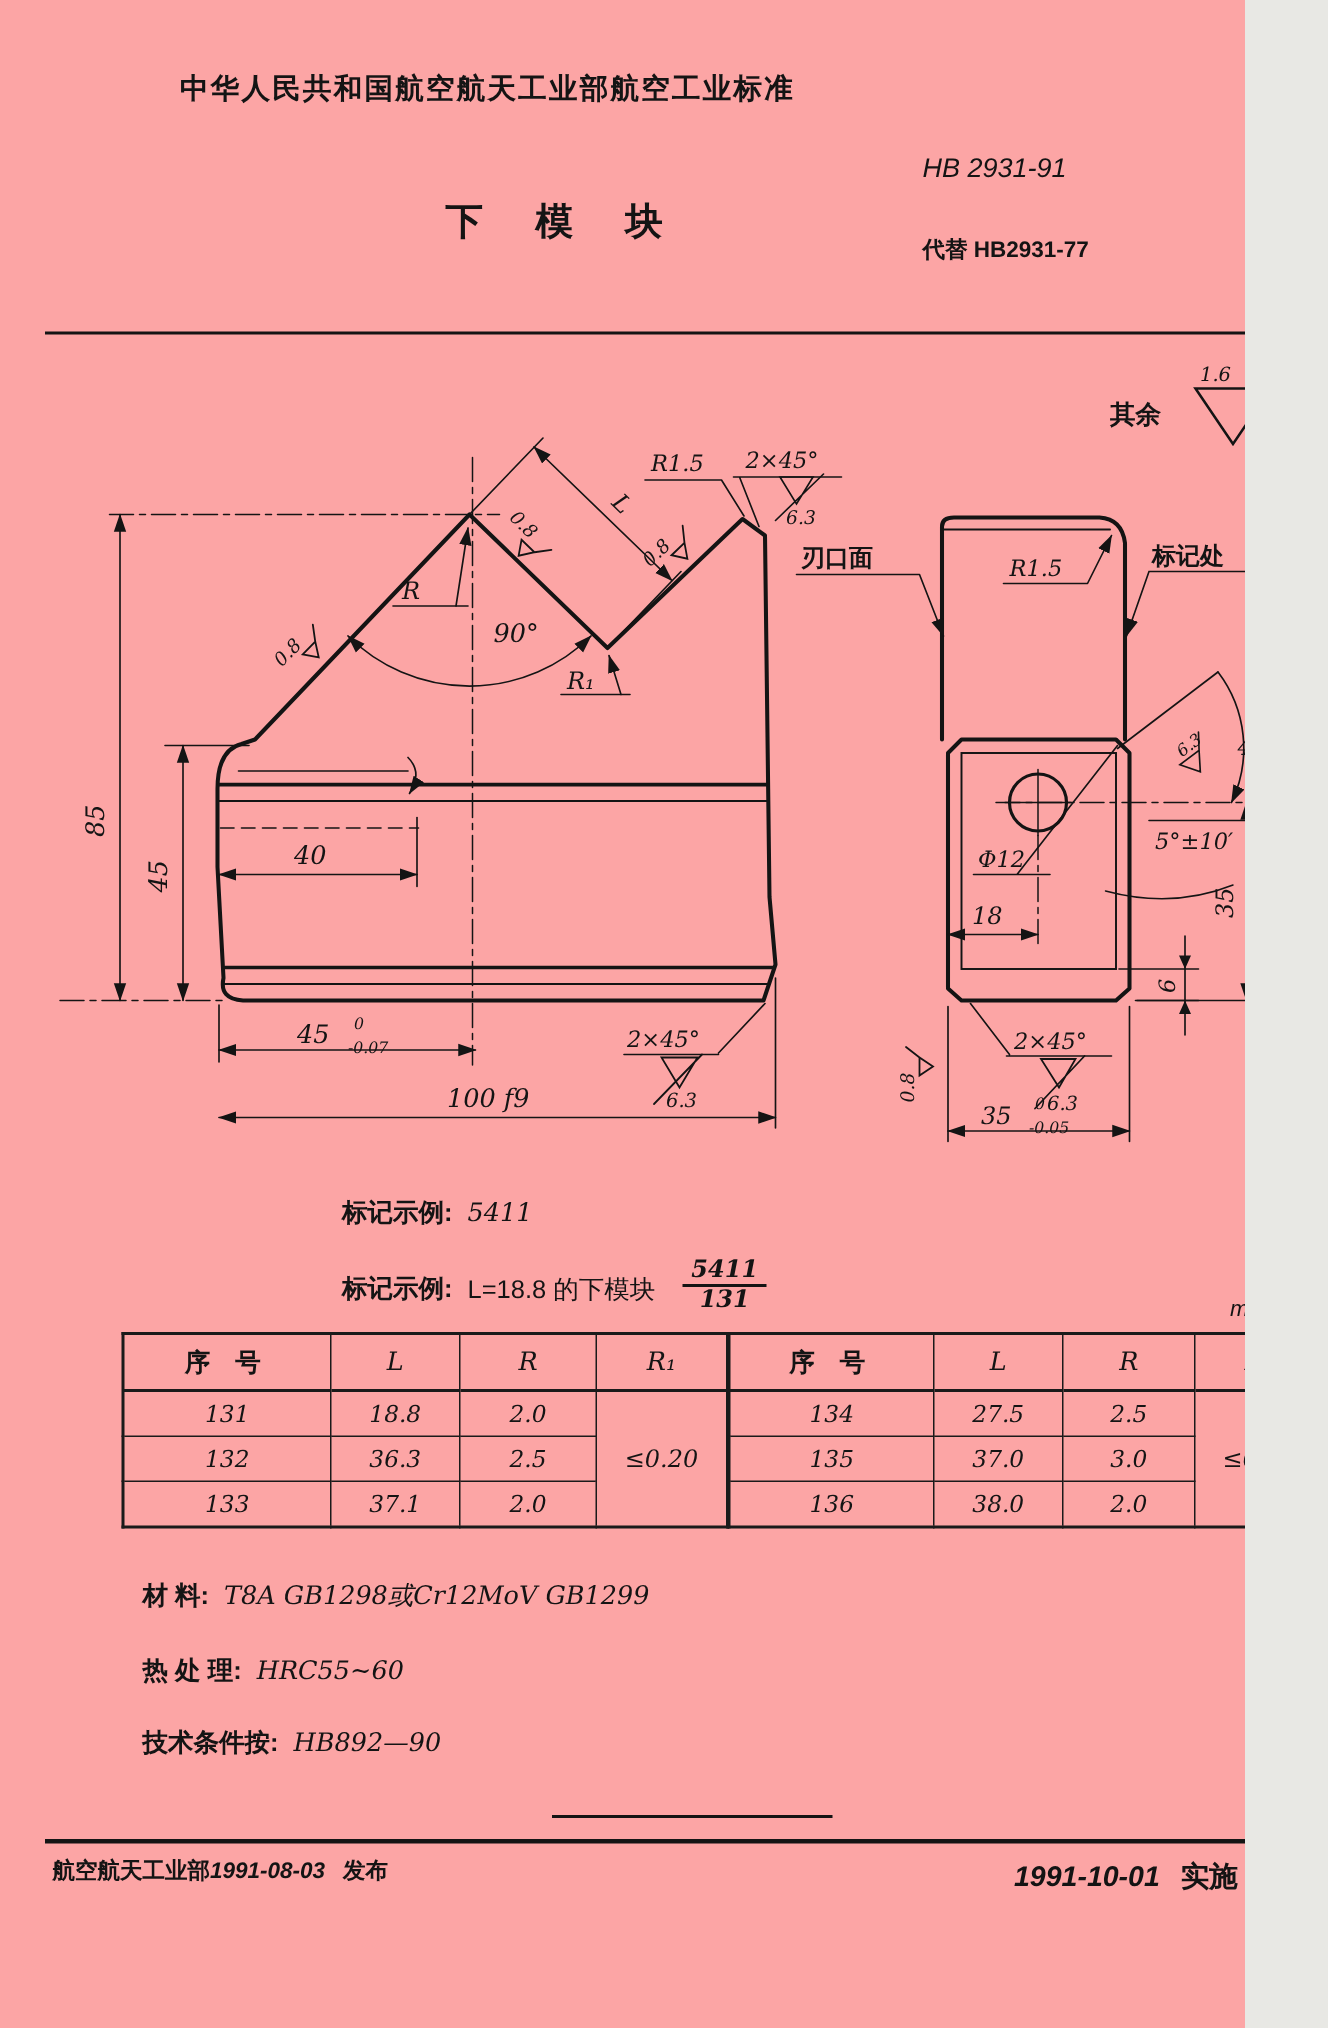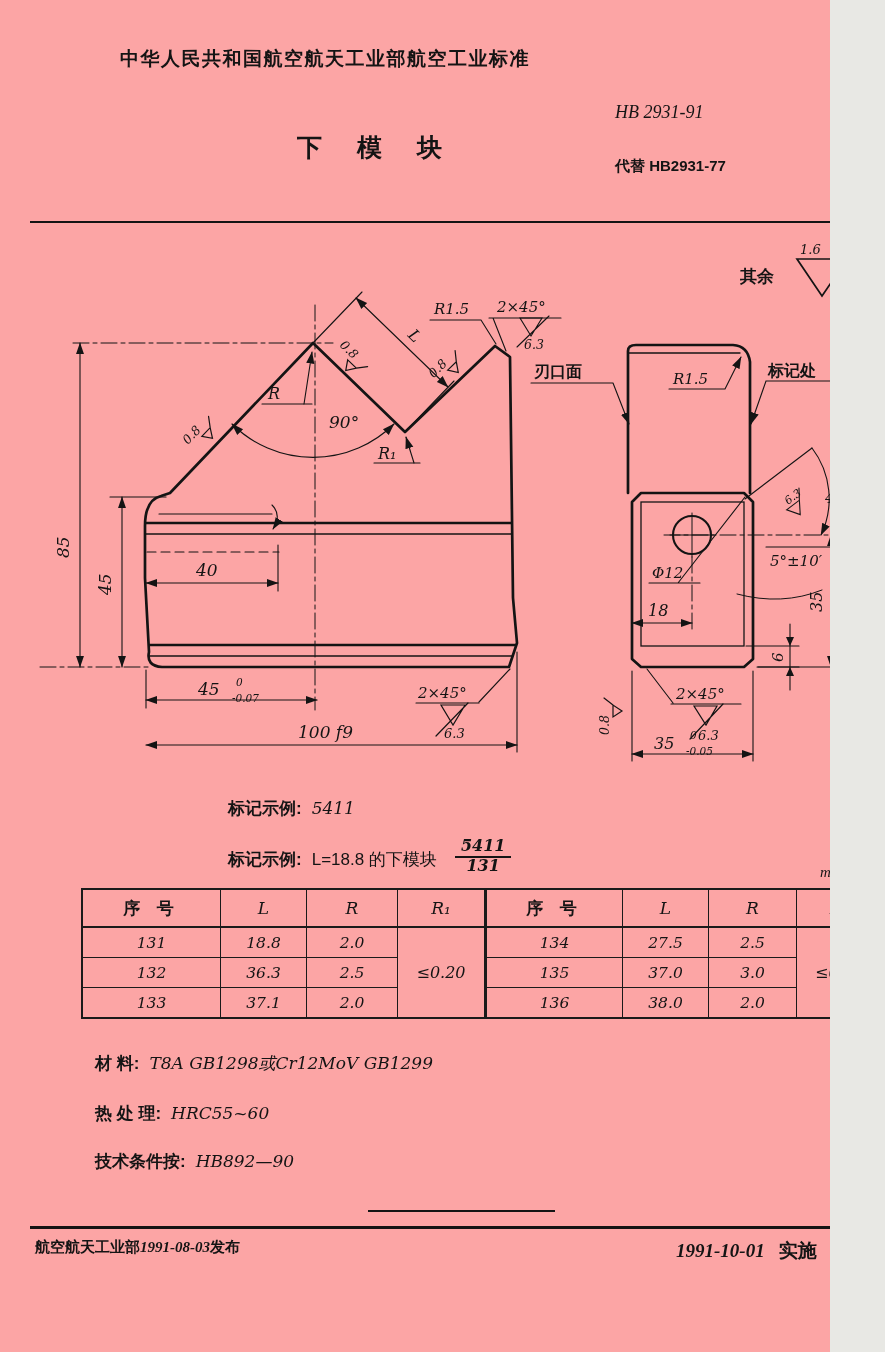--- a/index.html
+++ b/index.html
@@ -1,20 +1,20 @@
 <!DOCTYPE html>
 <html><head>
 <meta charset="utf-8">
 <style>
   html,body{margin:0;padding:0;background:#e8e8e4;}
   .page{position:relative;width:830px;height:1352px;background:#fca5a5;overflow:hidden;
         font-family:"Liberation Sans",sans-serif;color:#141414;}
   .abs{position:absolute;white-space:nowrap;}
   .cjk{font-family:"Liberation Sans",sans-serif;font-weight:bold;}
-  .hand{font-family:Liberation Serif, serif;font-style:italic;}
+  .hand{font-family:Liberation Sans, sans-serif;font-style:italic;}
   .rule{position:absolute;background:#141414;}
   
   .org{left:120px;top:46px;font-size:19px;letter-spacing:1.5px;}
   .code{left:615px;top:102px;font-size:18px;}
   .title{left:297px;top:131px;font-size:25px;letter-spacing:14px;}
   .replaces{left:615px;top:157px;font-size:15px;}
   
   .classif{left:228px;top:797px;font-size:17px;}
   .marking{left:228px;top:842px;font-size:17px;}
   .val{font-family:"DejaVu Serif",serif;font-style:italic;font-weight:normal;margin-left:10px;}
@@ -274,19 +274,19 @@
   <div class="abs cjk note n2">
     <span>热 处 理:</span><span class="val">HRC55~60</span>
   </div>
   <div class="abs cjk note n3">
     <span>技术条件按:</span><span class="val">HB892—90</span>
   </div>
 
   <div class="rule" style="left:368px;top:1210px;width:187px;height:2px;"></div>
   <div class="rule" style="left:30px;top:1226px;width:831px;height:3px;"></div>
   <div class="abs cjk fl">
-    <span>航空航天工业部</span><span class="hand">1991-08-03</span><span style="">发布</span>
+    <span>航空航天工业部</span><span class="hand">1991-08-03</span><span style="margin-left:12px;">发布</span>
   </div>
   <div class="abs cjk fr">
     <span class="hand">1991-10-01</span><span style="margin-left:14px;">实施</span>
   </div>
 
 </div>
 
 </body></html>

